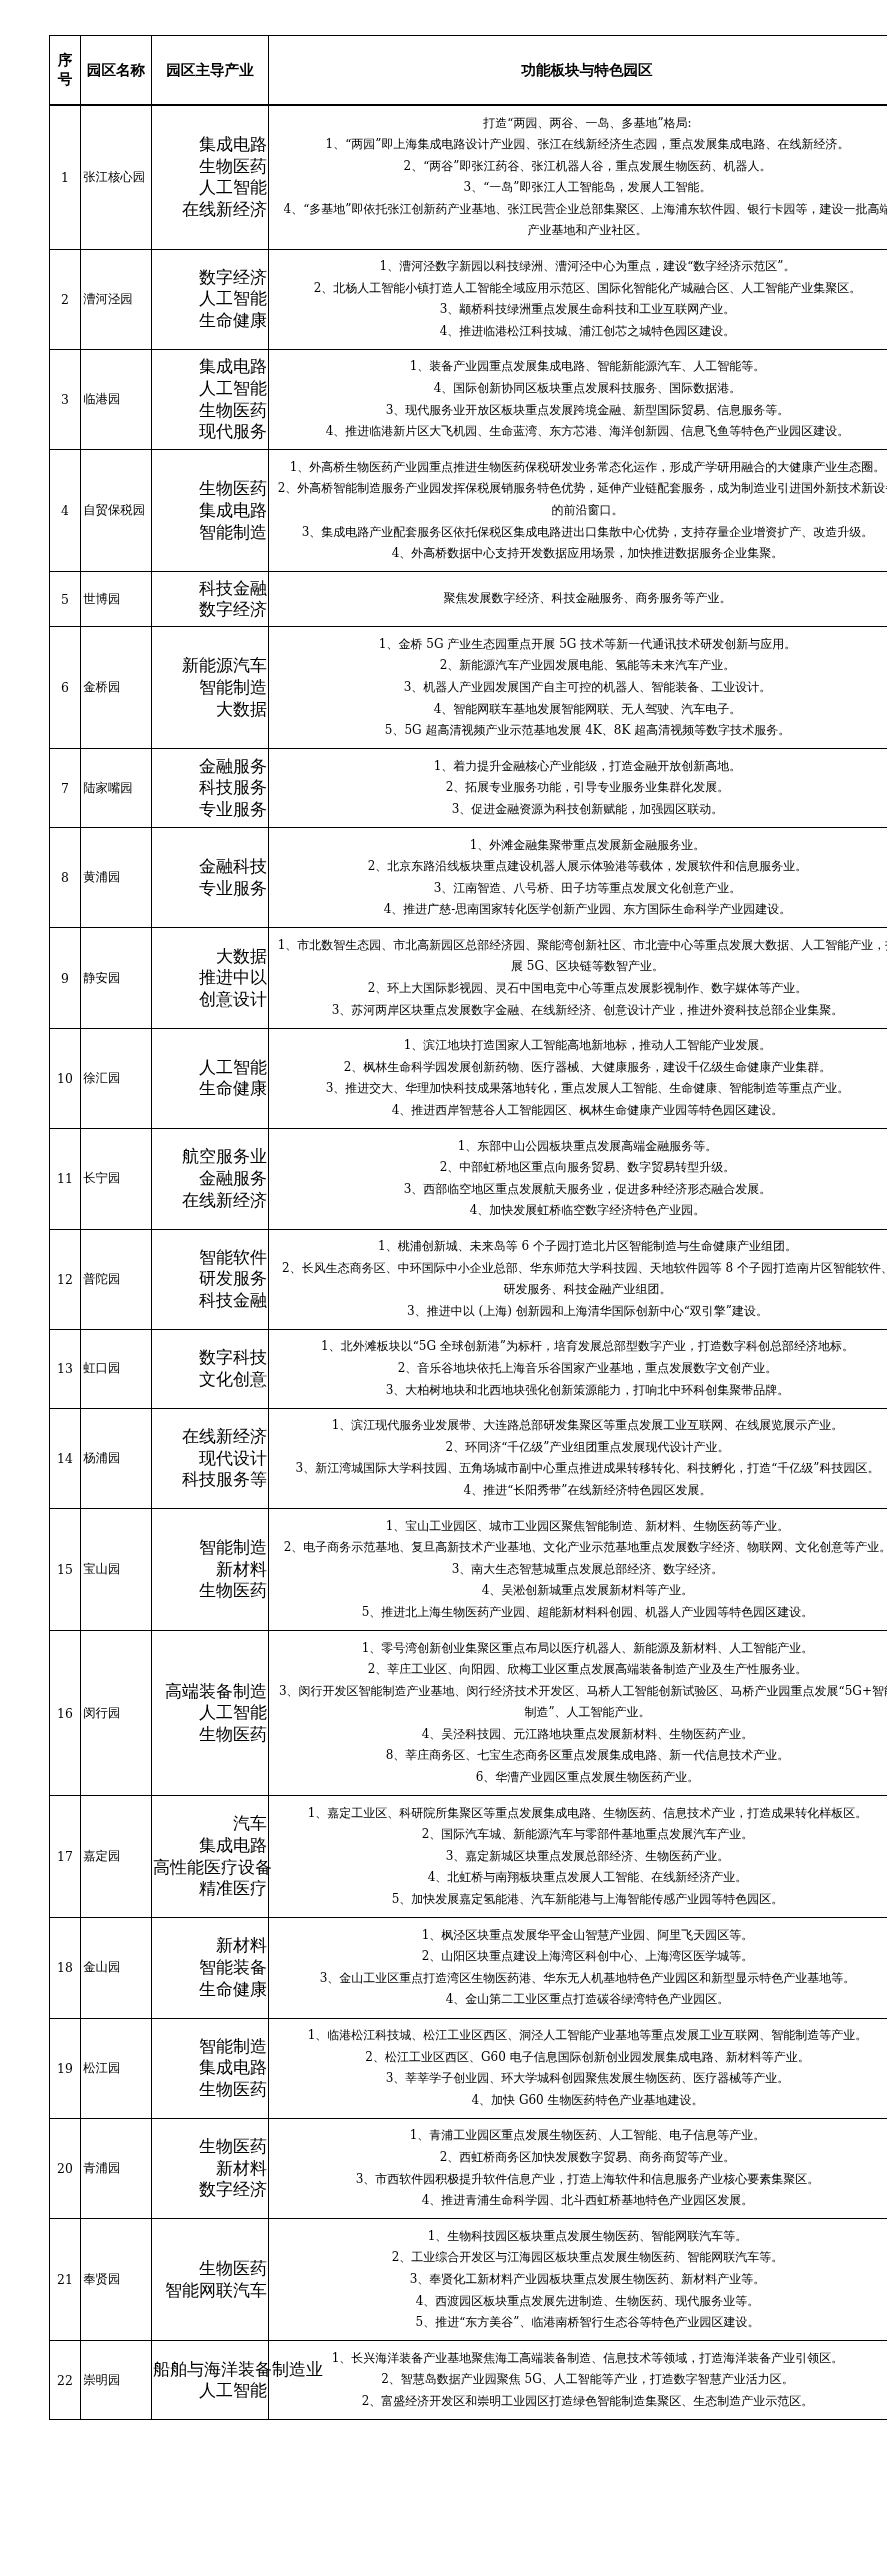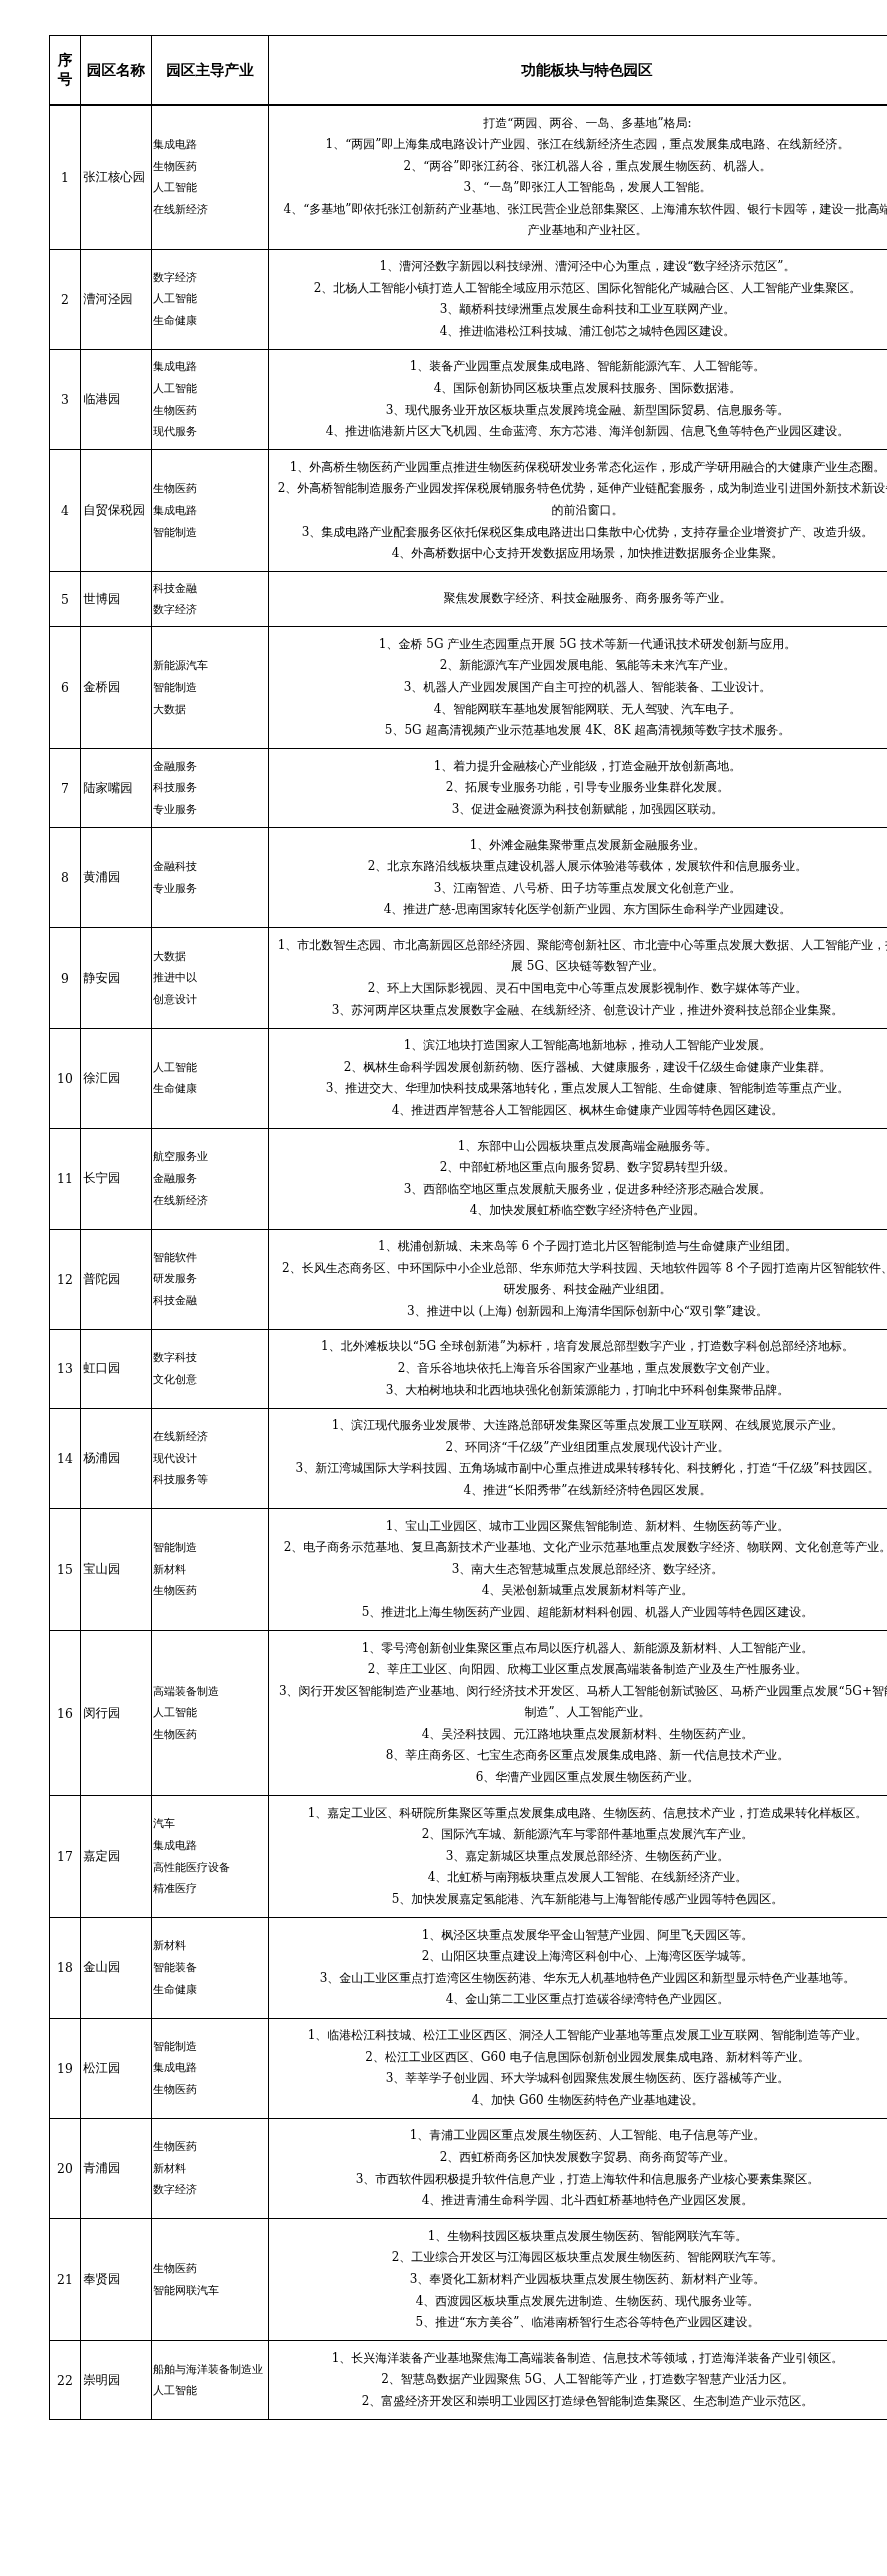--- a/index.html
+++ b/index.html
@@ -53,22 +53,22 @@
     text-align: center;
     font-size: 12.4px;
     padding: 5.4px 1.1px;
   }
   td.c-name {
     text-align: left;
     font-size: 12.4px;
     padding: 5.4px 2.2px;
   }
   td.c-ind {
-    text-align: left;
-    font-size: 11px;
+    text-align: right;
+    font-size: 17px;
     padding: 5.4px 1.1px;
   }
   td.c-func {
     text-align: center;
     font-size: 12px;
     padding: 6.5px 7.6px 6.5px 8.6px;
   }
   .ind-line {
     line-height: 21.6px;
     white-space: nowrap;

